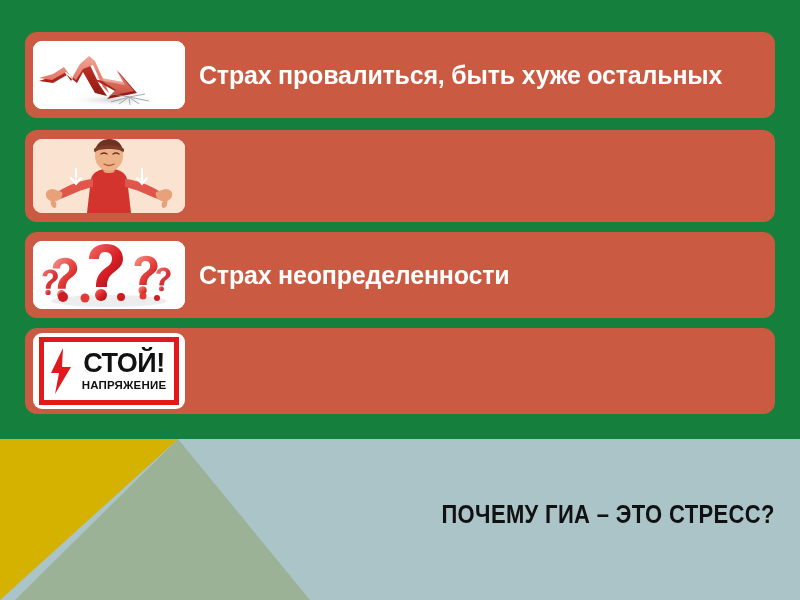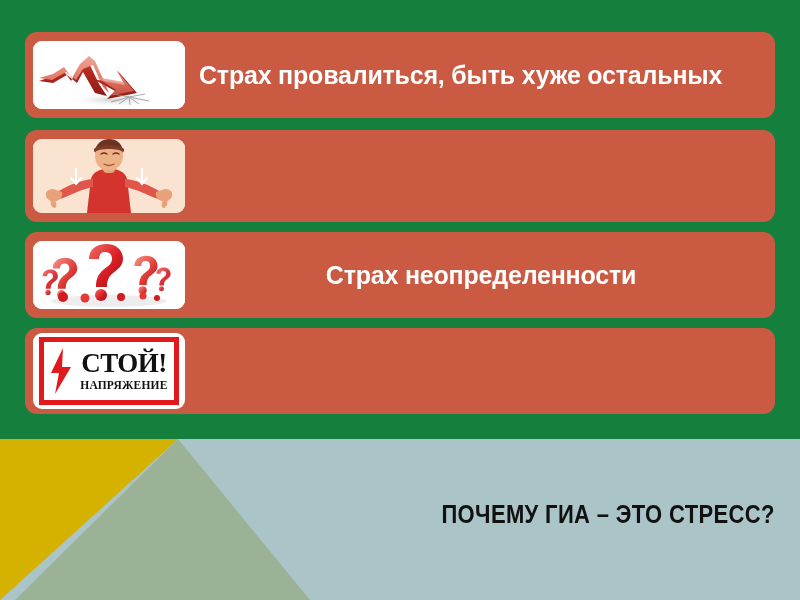--- a/index.html
+++ b/index.html
@@ -22,21 +22,21 @@
     left: 25px;
     width: 750px;
     background: #cb5a42;
     border-radius: 12px;
     display: flex;
     align-items: center;
     box-sizing: border-box;
   }
   .bar-1 { top: 32px;  height: 86px; }
   .bar-2 { top: 130px; height: 92px; }
-  .bar-3 { top: 232px; height: 86px; text-align: center; }
+  .bar-3 { top: 232px; height: 86px; }
   .bar-4 { top: 328px; height: 86px; }
 
   .icon-box {
     position: relative;
     flex: 0 0 auto;
     width: 152px;
     height: 68px;
     margin-left: 8px;
     background: #ffffff;
     border-radius: 9px;
@@ -66,21 +66,20 @@
 
   
   .icon-qmarks { background: #ffffff; }
 
   
   .icon-warning {
     background: #ffffff;
     display: flex;
     align-items: center;
     justify-content: center;
-    font-family: Liberation Serif, serif;
   }
   .warn-frame {
     width: 140px;
     height: 68px;
     border: 5px solid #e2191c;
     background: #ffffff;
     box-sizing: border-box;
     display: flex;
     align-items: center;
     padding-left: 4px;

